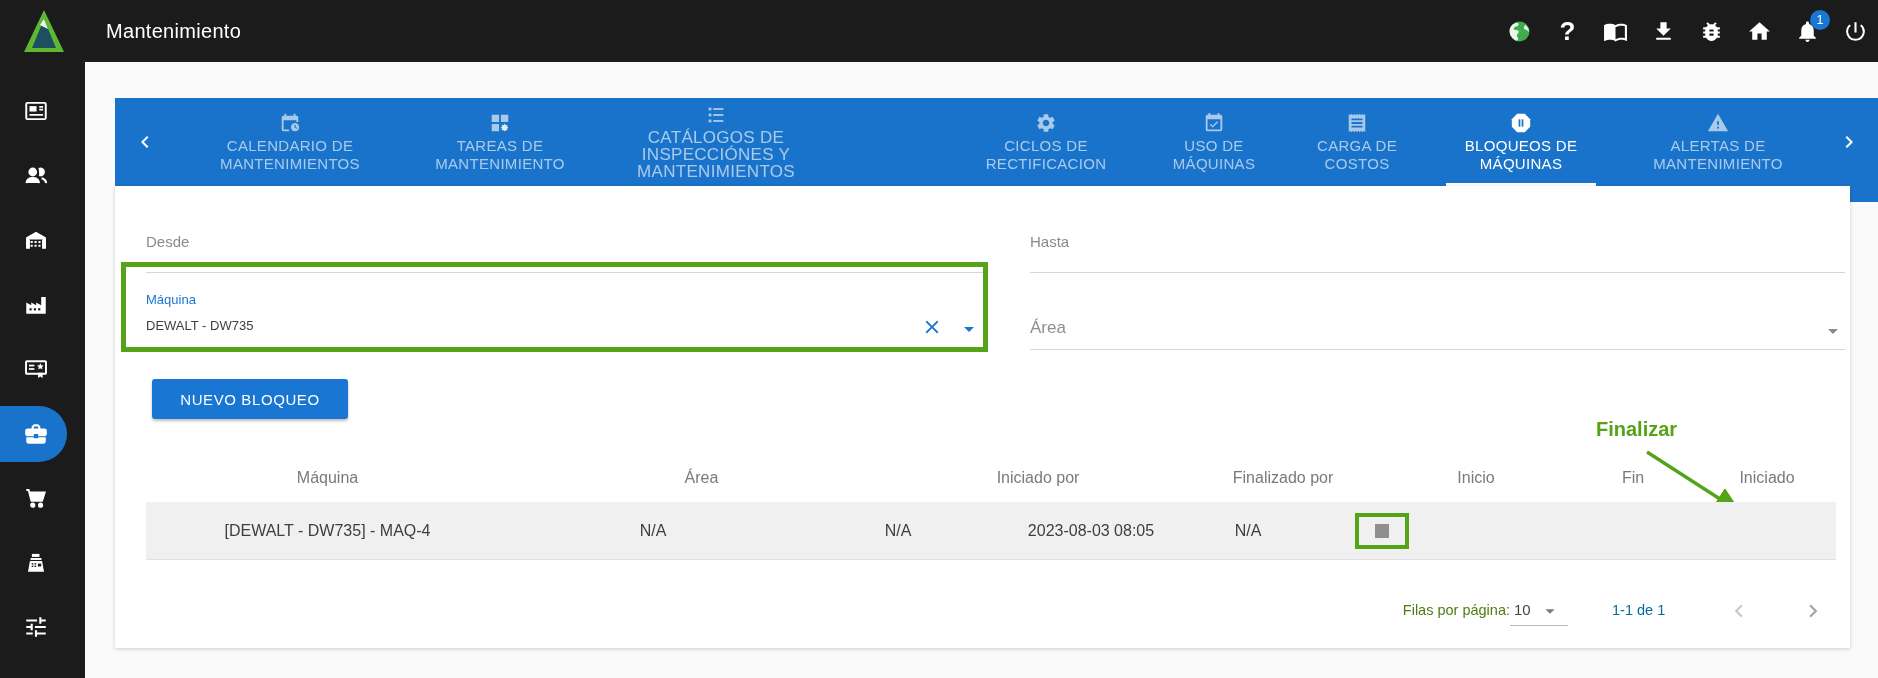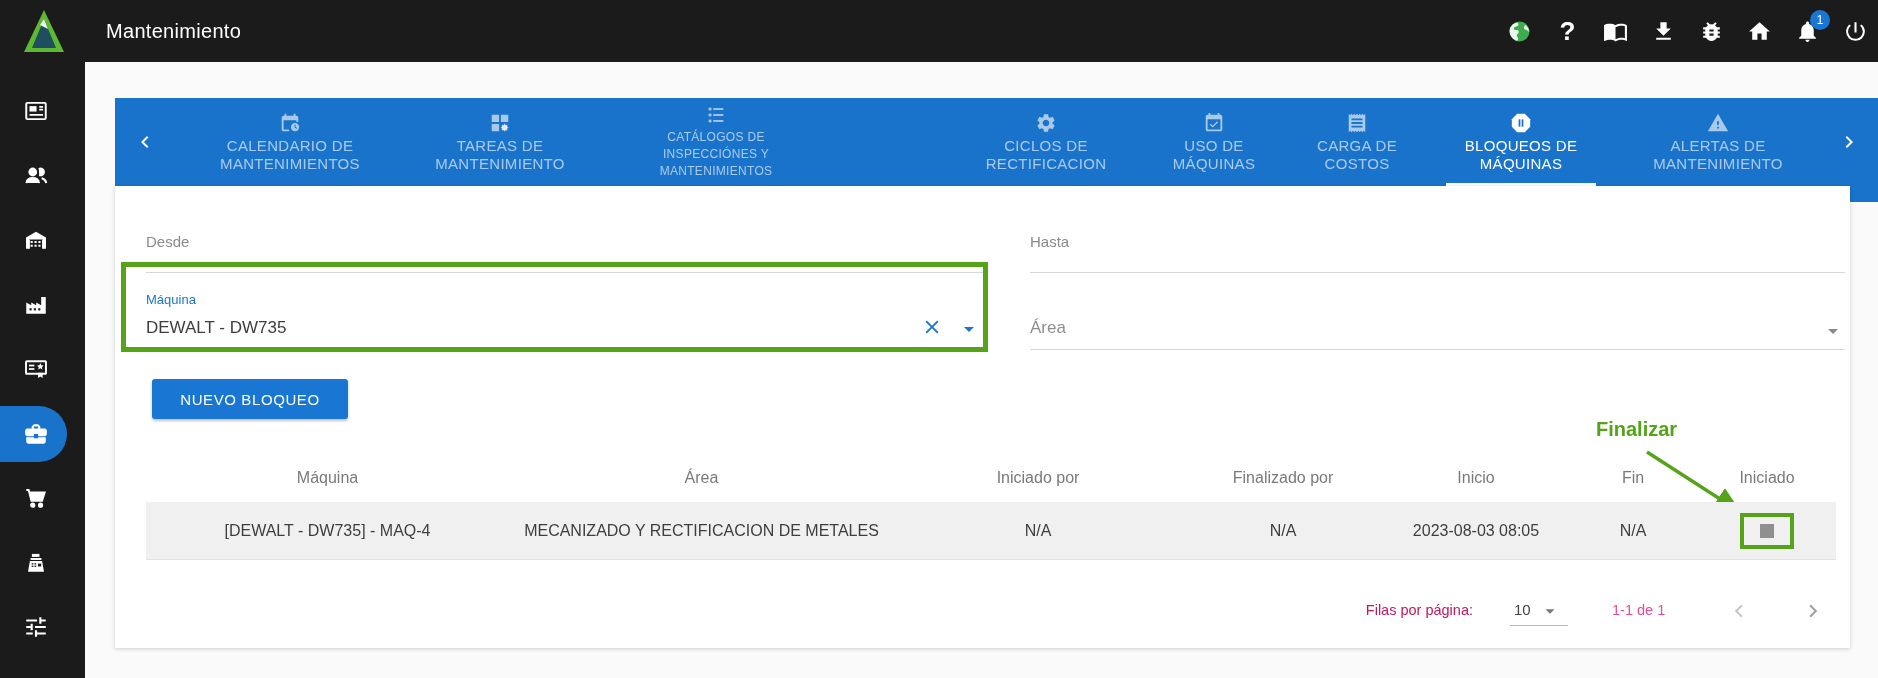--- a/index.html
+++ b/index.html
@@ -34,31 +34,31 @@
   .chev-left{left:18px}
   .chev-right{left:1722px}
   .tab{position:absolute;top:0;height:88px;display:flex;flex-direction:column;align-items:center;justify-content:center;color:var(--tab-dim);cursor:pointer;text-align:center}
   .tab-icon{width:22px;height:22px;margin-bottom:3px}
   .tab-icon svg{width:22px;height:22px;fill:currentColor}
   .tab-line{font-size:15px;line-height:18px;letter-spacing:.3px;white-space:nowrap}
   .tab-line:empty{display:none}
   .t1{left:80px;width:190px}.t2{left:295px;width:180px}.t3{left:501px;width:200px}
   .t4{left:714px;width:120px}.t5{left:851px;width:160px}.t6{left:1029px;width:140px}
   .t7{left:1172px;width:140px}.t8{left:1331px;width:150px}.t9{left:1513px;width:180px}
-  .t3 .tab-line{font-size:12px;line-height:17px}
+  .t3 .tab-line{font-size:17px;line-height:17px}
   .tab.active{color:#fff}
   .tab.active::after{content:'';position:absolute;left:0;right:0;bottom:0;height:3px;background:#fff}
 
   
   .card{position:absolute;left:115px;top:186px;width:1735px;height:462px;background:#fff;box-shadow:0 1px 4px rgba(0,0,0,.18)}
 
   .f-label{position:absolute;color:var(--label);font-size:15px}
   .underline{position:absolute;height:1px;background:#d6d6d6}
   .float-label{position:absolute;color:var(--btn-blue);font-size:13px}
-  .f-value{position:absolute;color:var(--text);font-size:17px}
+  .f-value{position:absolute;color:var(--text);font-size:13px}
   .f-placeholder{position:absolute;color:#8f8f8f;font-size:17px}
   .clear-x{position:absolute;width:22px;height:22px;color:var(--btn-blue);cursor:pointer}
   .clear-x svg{width:22px;height:22px;fill:currentColor}
   .dd-caret{position:absolute;width:24px;height:24px;cursor:pointer}
   .dd-caret svg{width:24px;height:24px;fill:currentColor}
 
   .annot-box1{position:absolute;left:6px;top:76px;width:867px;height:90px;border:5px solid var(--green);pointer-events:none}
 
   .new-btn{position:absolute;left:37px;top:193px;width:196px;height:40px;background:var(--btn-blue);border:none;border-radius:3px;color:#fff;font-family:"Liberation Sans",sans-serif;font-size:15px;letter-spacing:.6px;box-shadow:0 2px 3px rgba(0,0,0,.25);cursor:pointer}
 
@@ -69,26 +69,26 @@
   .c1{width:363px}.c2{width:385px}.c3{width:288px}.c4{width:202px}.c5{width:184px}.c6{width:130px}.c7{width:138px}
   .cell{text-align:center}
   .action-wrap{display:flex;justify-content:center;align-items:center}
   .annot-box2{width:54px;height:36px;border:4px solid var(--green);display:flex;align-items:center;justify-content:center}
   .stop-btn{width:14px;height:14px;background:#8f8f8f;border:none;cursor:pointer;padding:0}
 
   .finalizar{position:absolute;left:1481px;top:232px;color:var(--green);font-size:20px;font-weight:bold}
   .annot-arrow{position:absolute;left:1520px;top:262px;pointer-events:none}
 
   
-  .pag-label{position:absolute;left:1243px;top:416px;width:115px;text-align:right;color:#be185d;font-size:14.5px}
+  .pag-label{position:absolute;left:1280px;top:416px;width:115px;text-align:right;color:#4d7c0f;font-size:14.5px}
   .pag-select{position:absolute;left:1395px;top:414px;width:58px;height:26px;color:#444;font-size:15px;display:flex;align-items:flex-start;cursor:pointer;border-bottom:1px solid #b9b9b9}
   .pag-select .val{margin-left:4px;margin-top:1px}
   .pag-select .dd{width:22px;height:22px;margin-left:8px;color:#7a7a7a}
   .pag-select .dd svg{width:22px;height:22px;fill:currentColor}
-  .pag-range{position:absolute;left:1497px;top:416px;color:#ec4899;font-size:14.5px}
+  .pag-range{position:absolute;left:1497px;top:416px;color:#0369a1;font-size:14.5px}
   .pag-chev{position:absolute;top:412px;width:26px;height:26px;cursor:pointer}
   .pag-chev svg{width:26px;height:26px;fill:currentColor}
   .pag-prev{left:1611px;color:#c8c8c8}
   .pag-next{left:1685px;color:#a3a3a3}
 </style>
 </head>
 <body>
 
 <div class="stage">
 
@@ -393,21 +393,20 @@
       <div class="cell c2">Área</div>
       <div class="cell c3">Iniciado por</div>
       <div class="cell c4">Finalizado por</div>
       <div class="cell c5">Inicio</div>
       <div class="cell c6">Fin</div>
       <div class="cell c7">Iniciado</div>
     </div>
 
     <div class="trow">
       <div class="cell c1">[DEWALT - DW735] - MAQ-4</div>
-      <div class="cell c2">MECANIZADO Y RECTIFICACION DE METALES</div>
       <div class="cell c3">N/A</div>
       <div class="cell c4">N/A</div>
       <div class="cell c5">2023-08-03 08:05</div>
       <div class="cell c6">N/A</div>
       <div class="cell c7 action-wrap">
         <span class="annot-box2">
           <button class="stop-btn"></button>
         </span>
       </div>
     </div>

